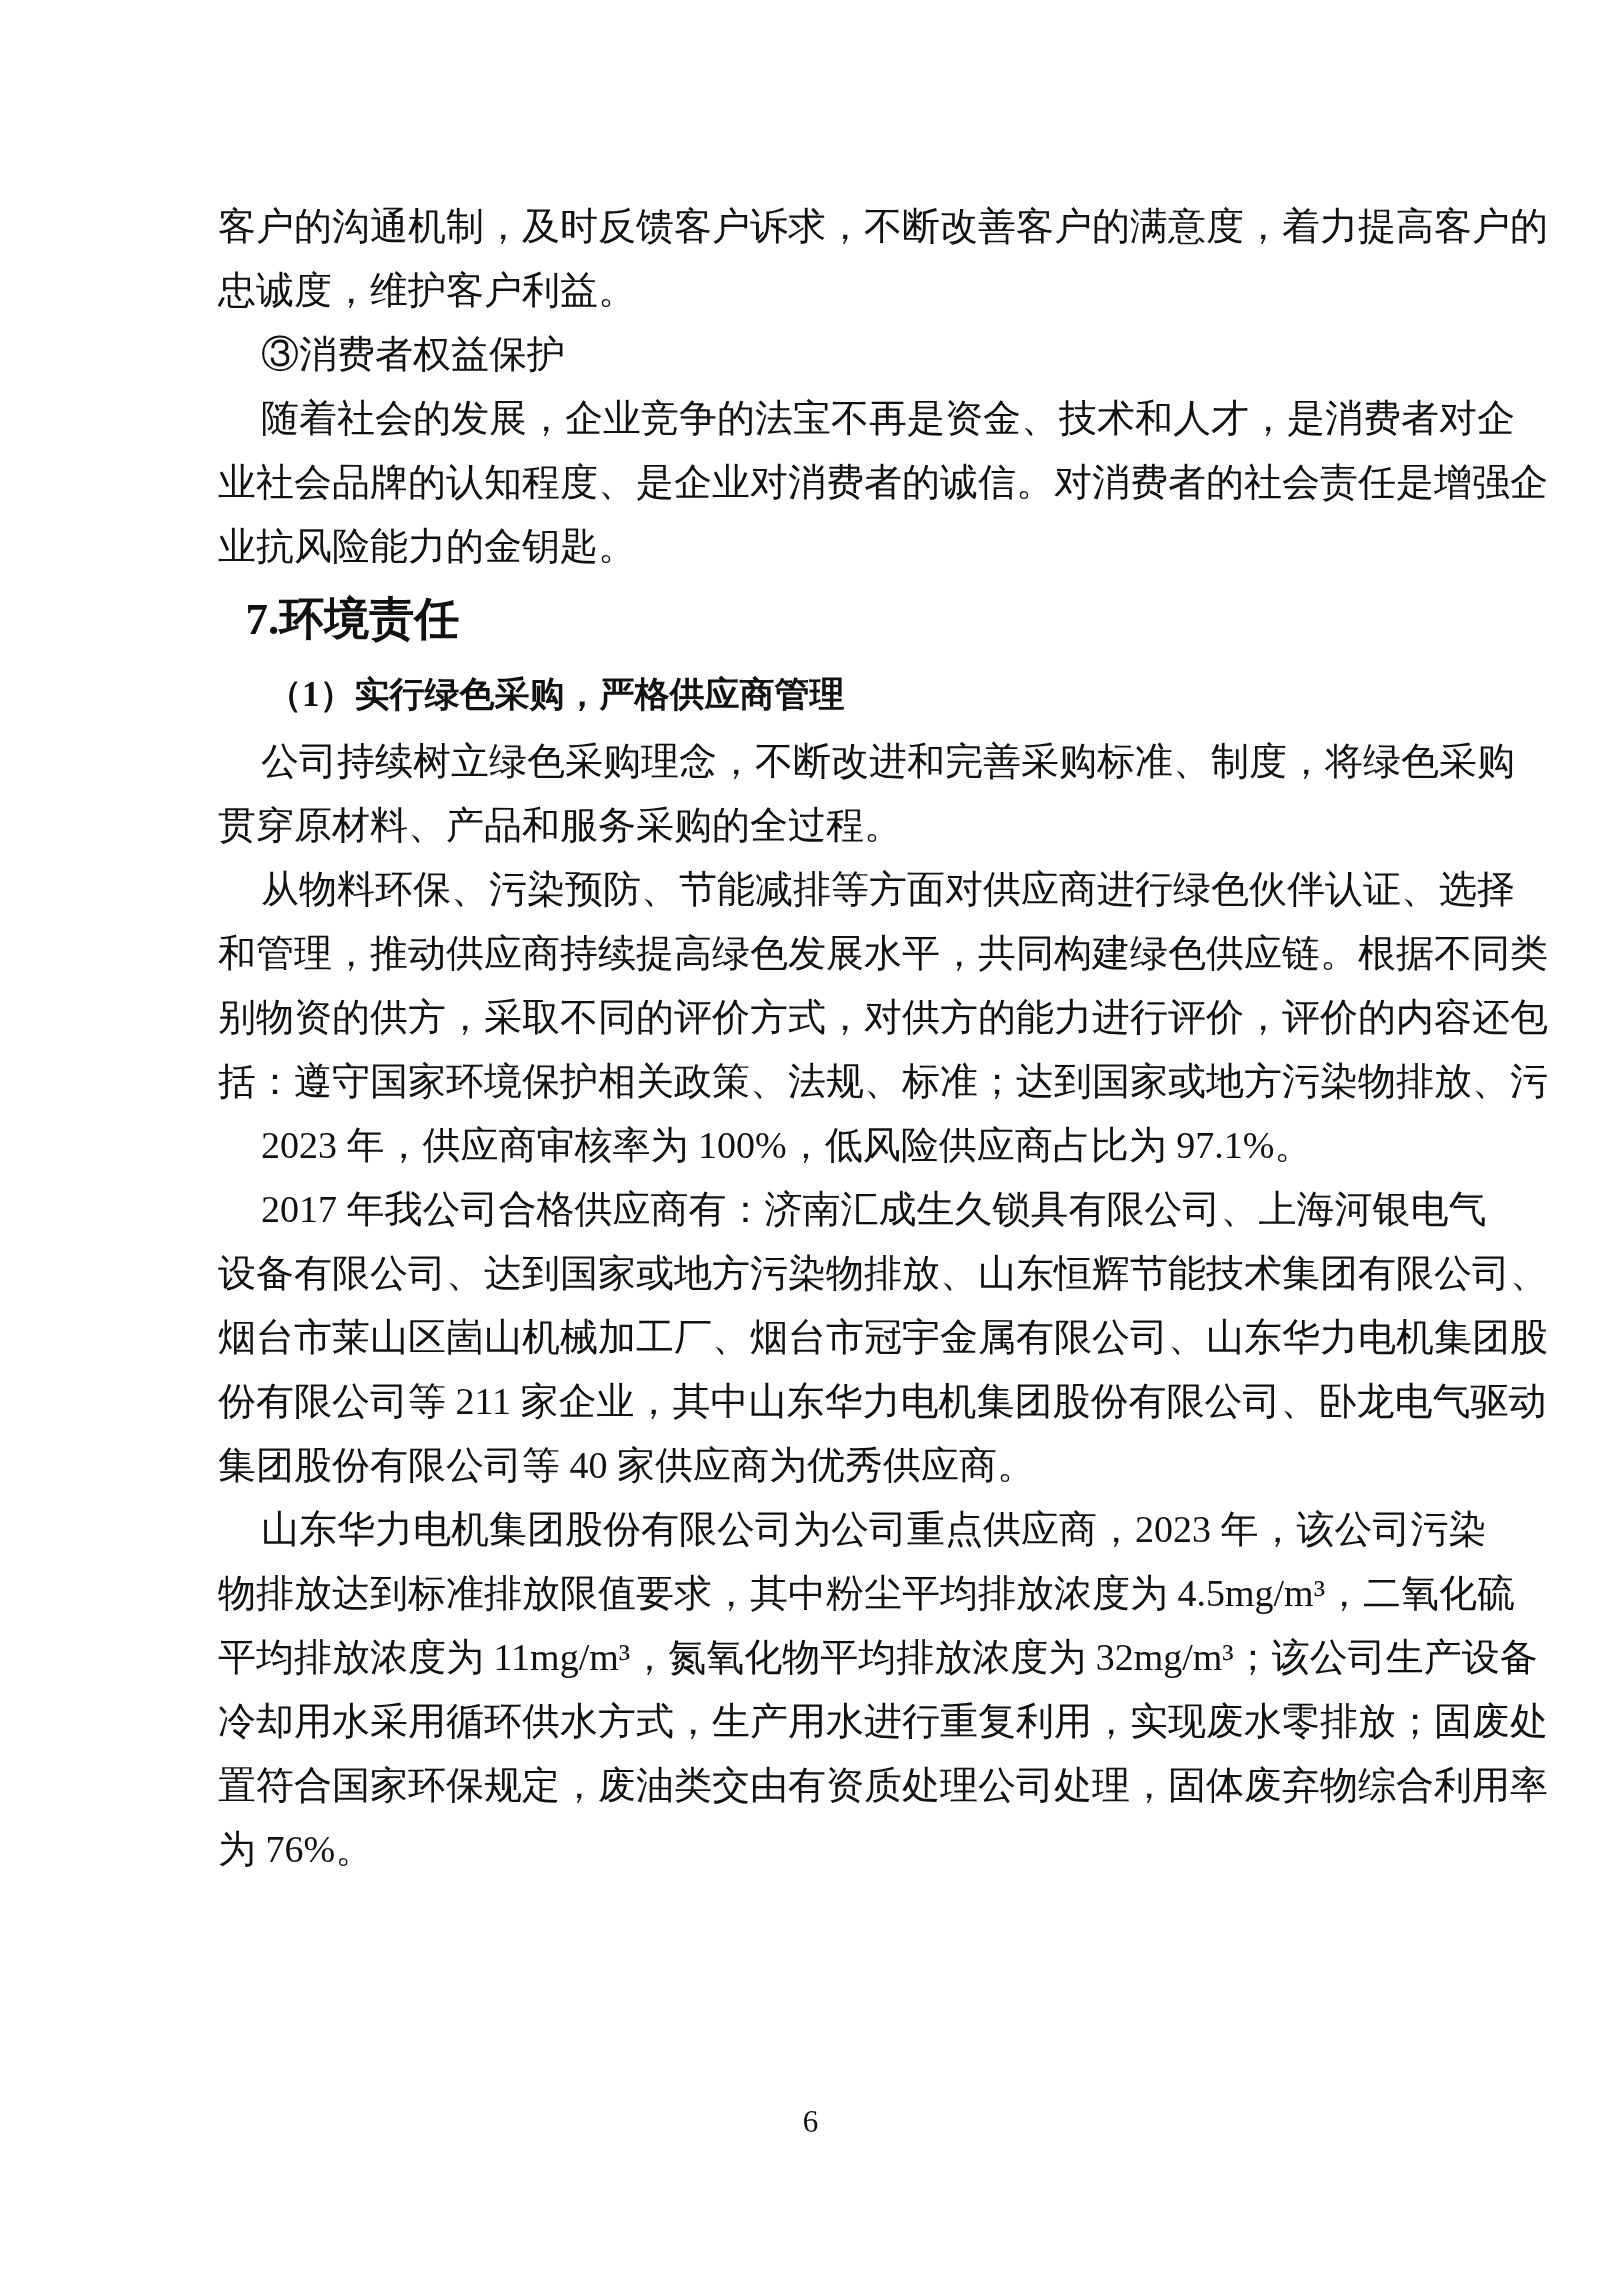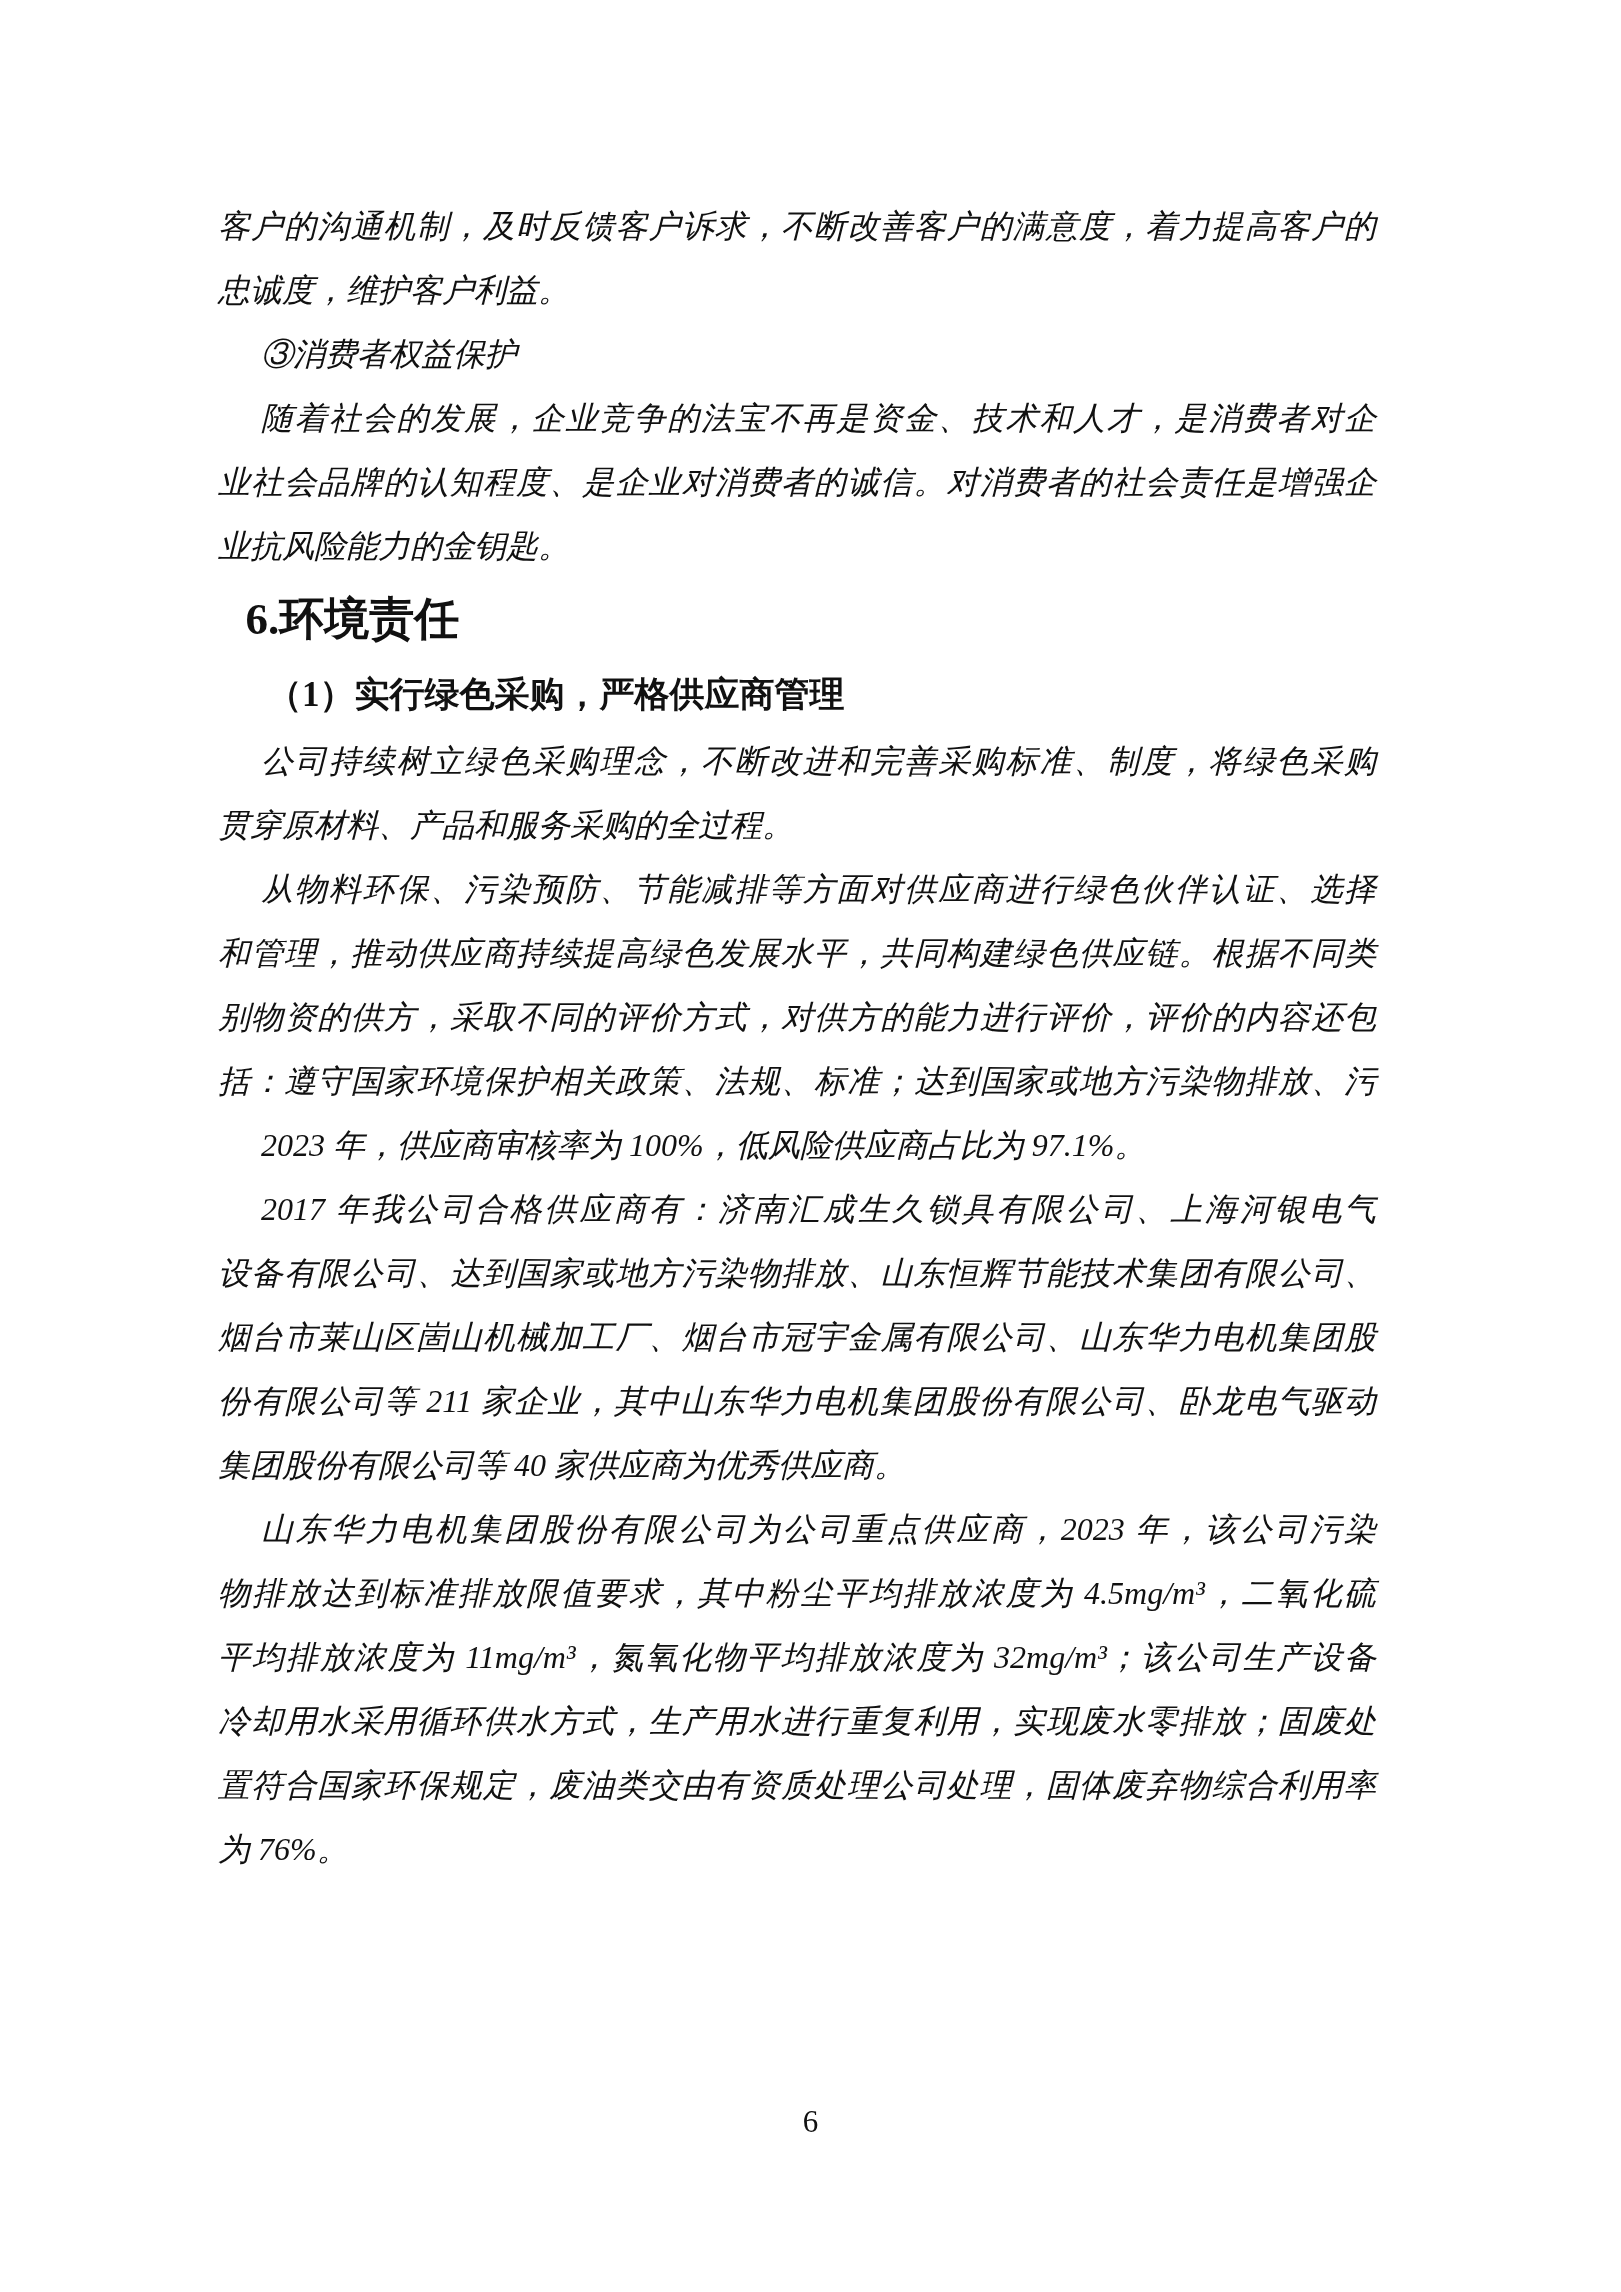--- a/index.html
+++ b/index.html
@@ -16,26 +16,25 @@
     font-family: "Liberation Serif", "DejaVu Serif", serif;
     overflow: hidden;
   }
   .content {
     position: absolute;
     left: 218px;
     top: 194px;
     width: 1158px;
   }
   .line {
-    font-size: 32px;
+    font-size: 38px;
     line-height: 64px;
     text-align: justify;
     text-align-last: justify;
     white-space: nowrap;
-    font-style: italic;
   }
   .line.last {
     text-align-last: left;
   }
   .line.indent {
     text-indent: 43px;
   }
   .heading {
     font-size: 45px;
     font-weight: bold;
@@ -67,21 +66,21 @@
 <body>
 
 <div class="page">
   <main class="content" id="content">
       <div class="line">客户的沟通机制，及时反馈客户诉求，不断改善客户的满意度，着力提高客户的</div>
       <div class="line last">忠诚度，维护客户利益。</div>
       <div class="line last indent">③消费者权益保护</div>
       <div class="line indent">随着社会的发展，企业竞争的法宝不再是资金、技术和人才，是消费者对企</div>
       <div class="line">业社会品牌的认知程度、是企业对消费者的诚信。对消费者的社会责任是增强企</div>
       <div class="line last">业抗风险能力的金钥匙。</div>
-      <div class="heading">6.环境责任</div>
+      <div class="heading">7.环境责任</div>
       <div class="subheading">（1）实行绿色采购，严格供应商管理</div>
       <div class="line indent">公司持续树立绿色采购理念，不断改进和完善采购标准、制度，将绿色采购</div>
       <div class="line last">贯穿原材料、产品和服务采购的全过程。</div>
       <div class="line indent">从物料环保、污染预防、节能减排等方面对供应商进行绿色伙伴认证、选择</div>
       <div class="line">和管理，推动供应商持续提高绿色发展水平，共同构建绿色供应链。根据不同类</div>
       <div class="line">别物资的供方，采取不同的评价方式，对供方的能力进行评价，评价的内容还包</div>
       <div class="line">括：遵守国家环境保护相关政策、法规、标准；达到国家或地方污染物排放、污</div>
       <div class="line last indent">2023 年，供应商审核率为 100%，低风险供应商占比为 97.1%。</div>
       <div class="line indent">2017 年我公司合格供应商有：济南汇成生久锁具有限公司、上海河银电气</div>
       <div class="line">设备有限公司、达到国家或地方污染物排放、山东恒辉节能技术集团有限公司、</div>

